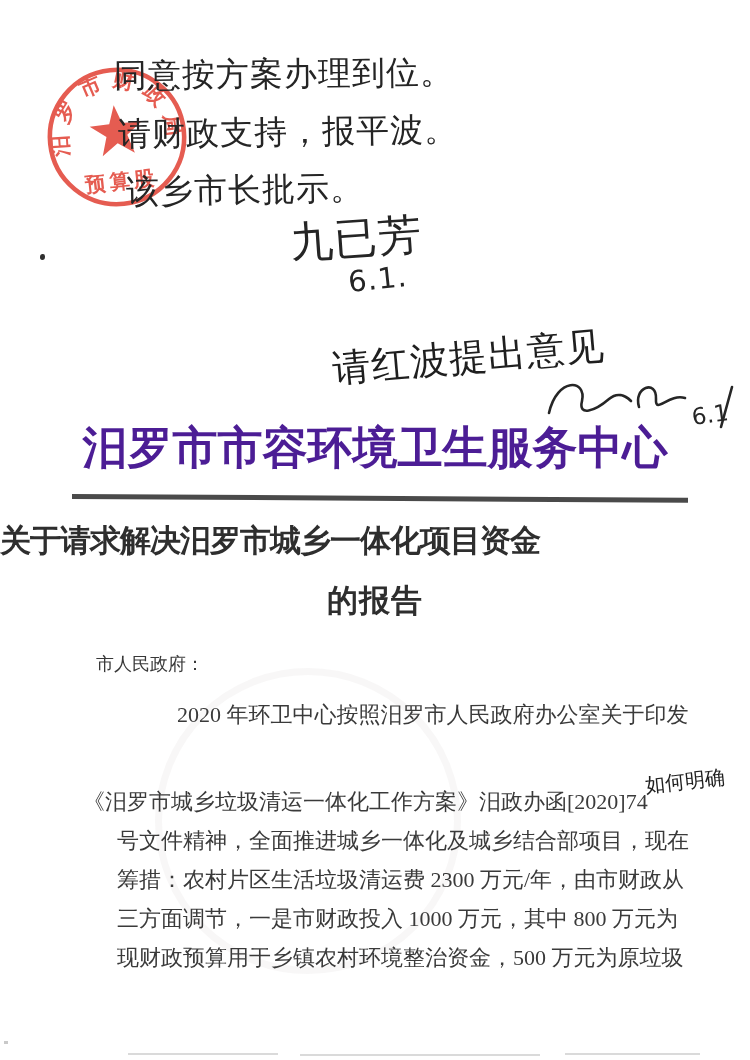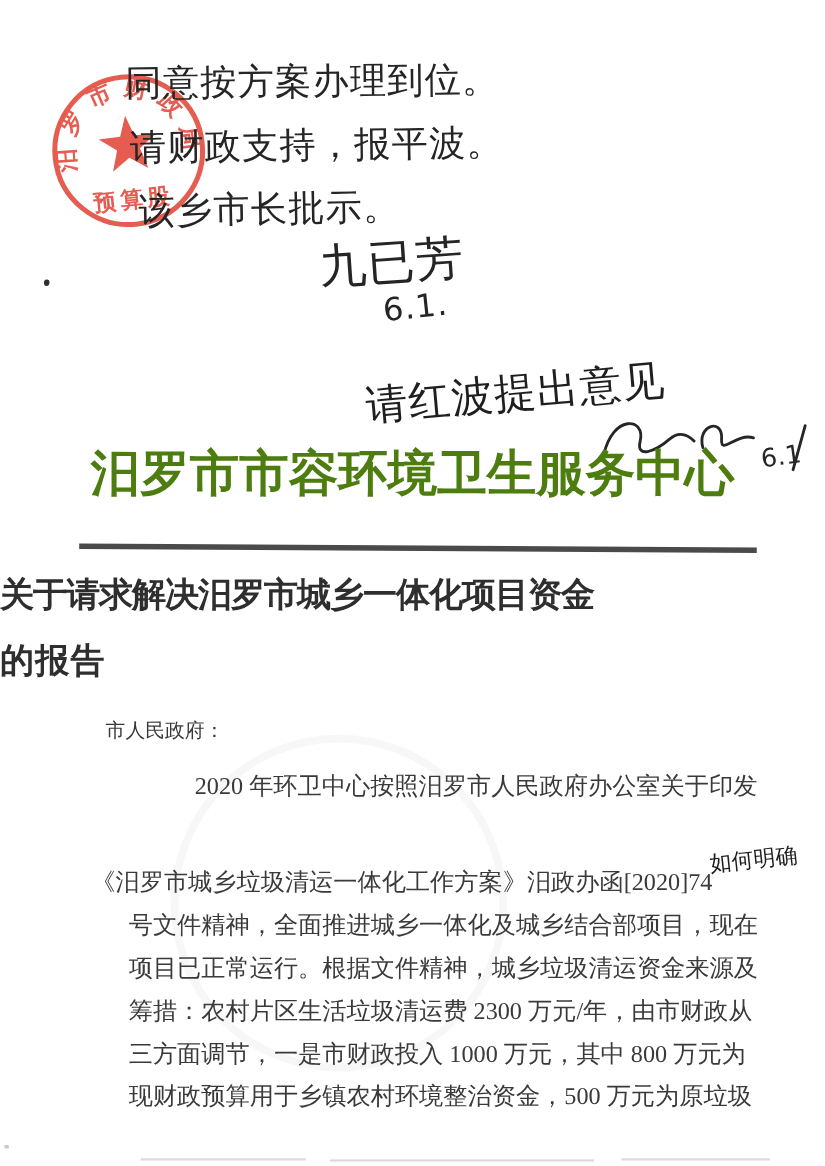--- a/index.html
+++ b/index.html
@@ -19,35 +19,35 @@
   .hw-l1{left:114px;top:52px;font-size:33px;transform:rotate(-.6deg);}
   .hw-l2{left:118px;top:110px;font-size:33px;transform:rotate(-.8deg);}
   .hw-l3{left:126px;top:168px;font-size:33px;transform:rotate(-1deg);}
   .hw-sig{left:290px;top:210px;font-size:43px;transform:rotate(-4deg);}
   .hw-date{left:348px;top:262px;font-size:29px;transform:rotate(-6deg);}
   .hw-note2{left:332px;top:332px;font-size:38px;transform:rotate(-5deg);color:#1f1f1f;}
   .note2-sig{position:absolute;left:535px;top:365px;width:210px;height:85px;}
   .margin-note{left:645px;top:768px;font-size:20px;transform:rotate(-6deg);color:#1e1e1e;letter-spacing:0;}
   
   .org-name{
-    position:absolute;left:0;top:400px;width:100%;text-align:center;
-    font-size:45px;font-weight:bold;color:#4d7c0f;letter-spacing:0px;
+    position:absolute;left:0;top:418px;width:100%;text-align:center;
+    font-size:45px;font-weight:bold;color:#4c1d95;letter-spacing:0px;
     font-family:Liberation Serif, serif;
   }
   .rule{
     position:absolute;left:72px;top:494px;width:616px;height:5px;
     transform:rotate(.35deg);transform-origin:left center;
   }
   
   .title1{
     position:absolute;left:0;top:520px;width:100%;text-align:left;
     font-size:31px;font-weight:bold;color:#2e2e2e;letter-spacing:-1px;
   }
   .title2{
-    position:absolute;left:0;top:580px;width:100%;text-align:left;
+    position:absolute;left:0;top:580px;width:100%;text-align:center;
     font-size:31px;font-weight:bold;color:#2e2e2e;letter-spacing:1px;
   }
   
   .salutation{position:absolute;left:96px;top:652px;font-size:18px;color:#383838;}
   .body-lines{position:absolute;left:95px;top:695px;width:545px;}
   .bline{
     width:545px;height:39px;line-height:39px;font-size:22px;color:#3a3a3a;
     text-align:justify;text-align-last:justify;text-justify:inter-character;
     overflow:visible;white-space:nowrap;margin-left:22px;
   }
@@ -105,21 +105,20 @@
   <div class="title2">的报告</div>
 
   <div class="ghost-stamp"></div>
 
   <div class="salutation">市人民政府：</div>
 
   <div class="body-lines">
     <div class="bline indent">2020 年环卫中心按照汨罗市人民政府办公室关于印发</div>
     <div class="bline hang">《汨罗市城乡垃圾清运一体化工作方案》汨政办函[2020]74</div>
     <div class="bline">号文件精神，全面推进城乡一体化及城乡结合部项目，现在</div>
-    <div class="bline">项目已正常运行。根据文件精神，城乡垃圾清运资金来源及</div>
     <div class="bline">筹措：农村片区生活垃圾清运费 2300 万元/年，由市财政从</div>
     <div class="bline">三方面调节，一是市财政投入 1000 万元，其中 800 万元为</div>
     <div class="bline">现财政预算用于乡镇农村环境整治资金，500 万元为原垃圾</div>
   </div>
 
   <div class="hw margin-note">如何明确</div>
 
   <div class="dot"></div>
   <div class="edge-dash d1"></div>
   <div class="edge-dash d2"></div>

